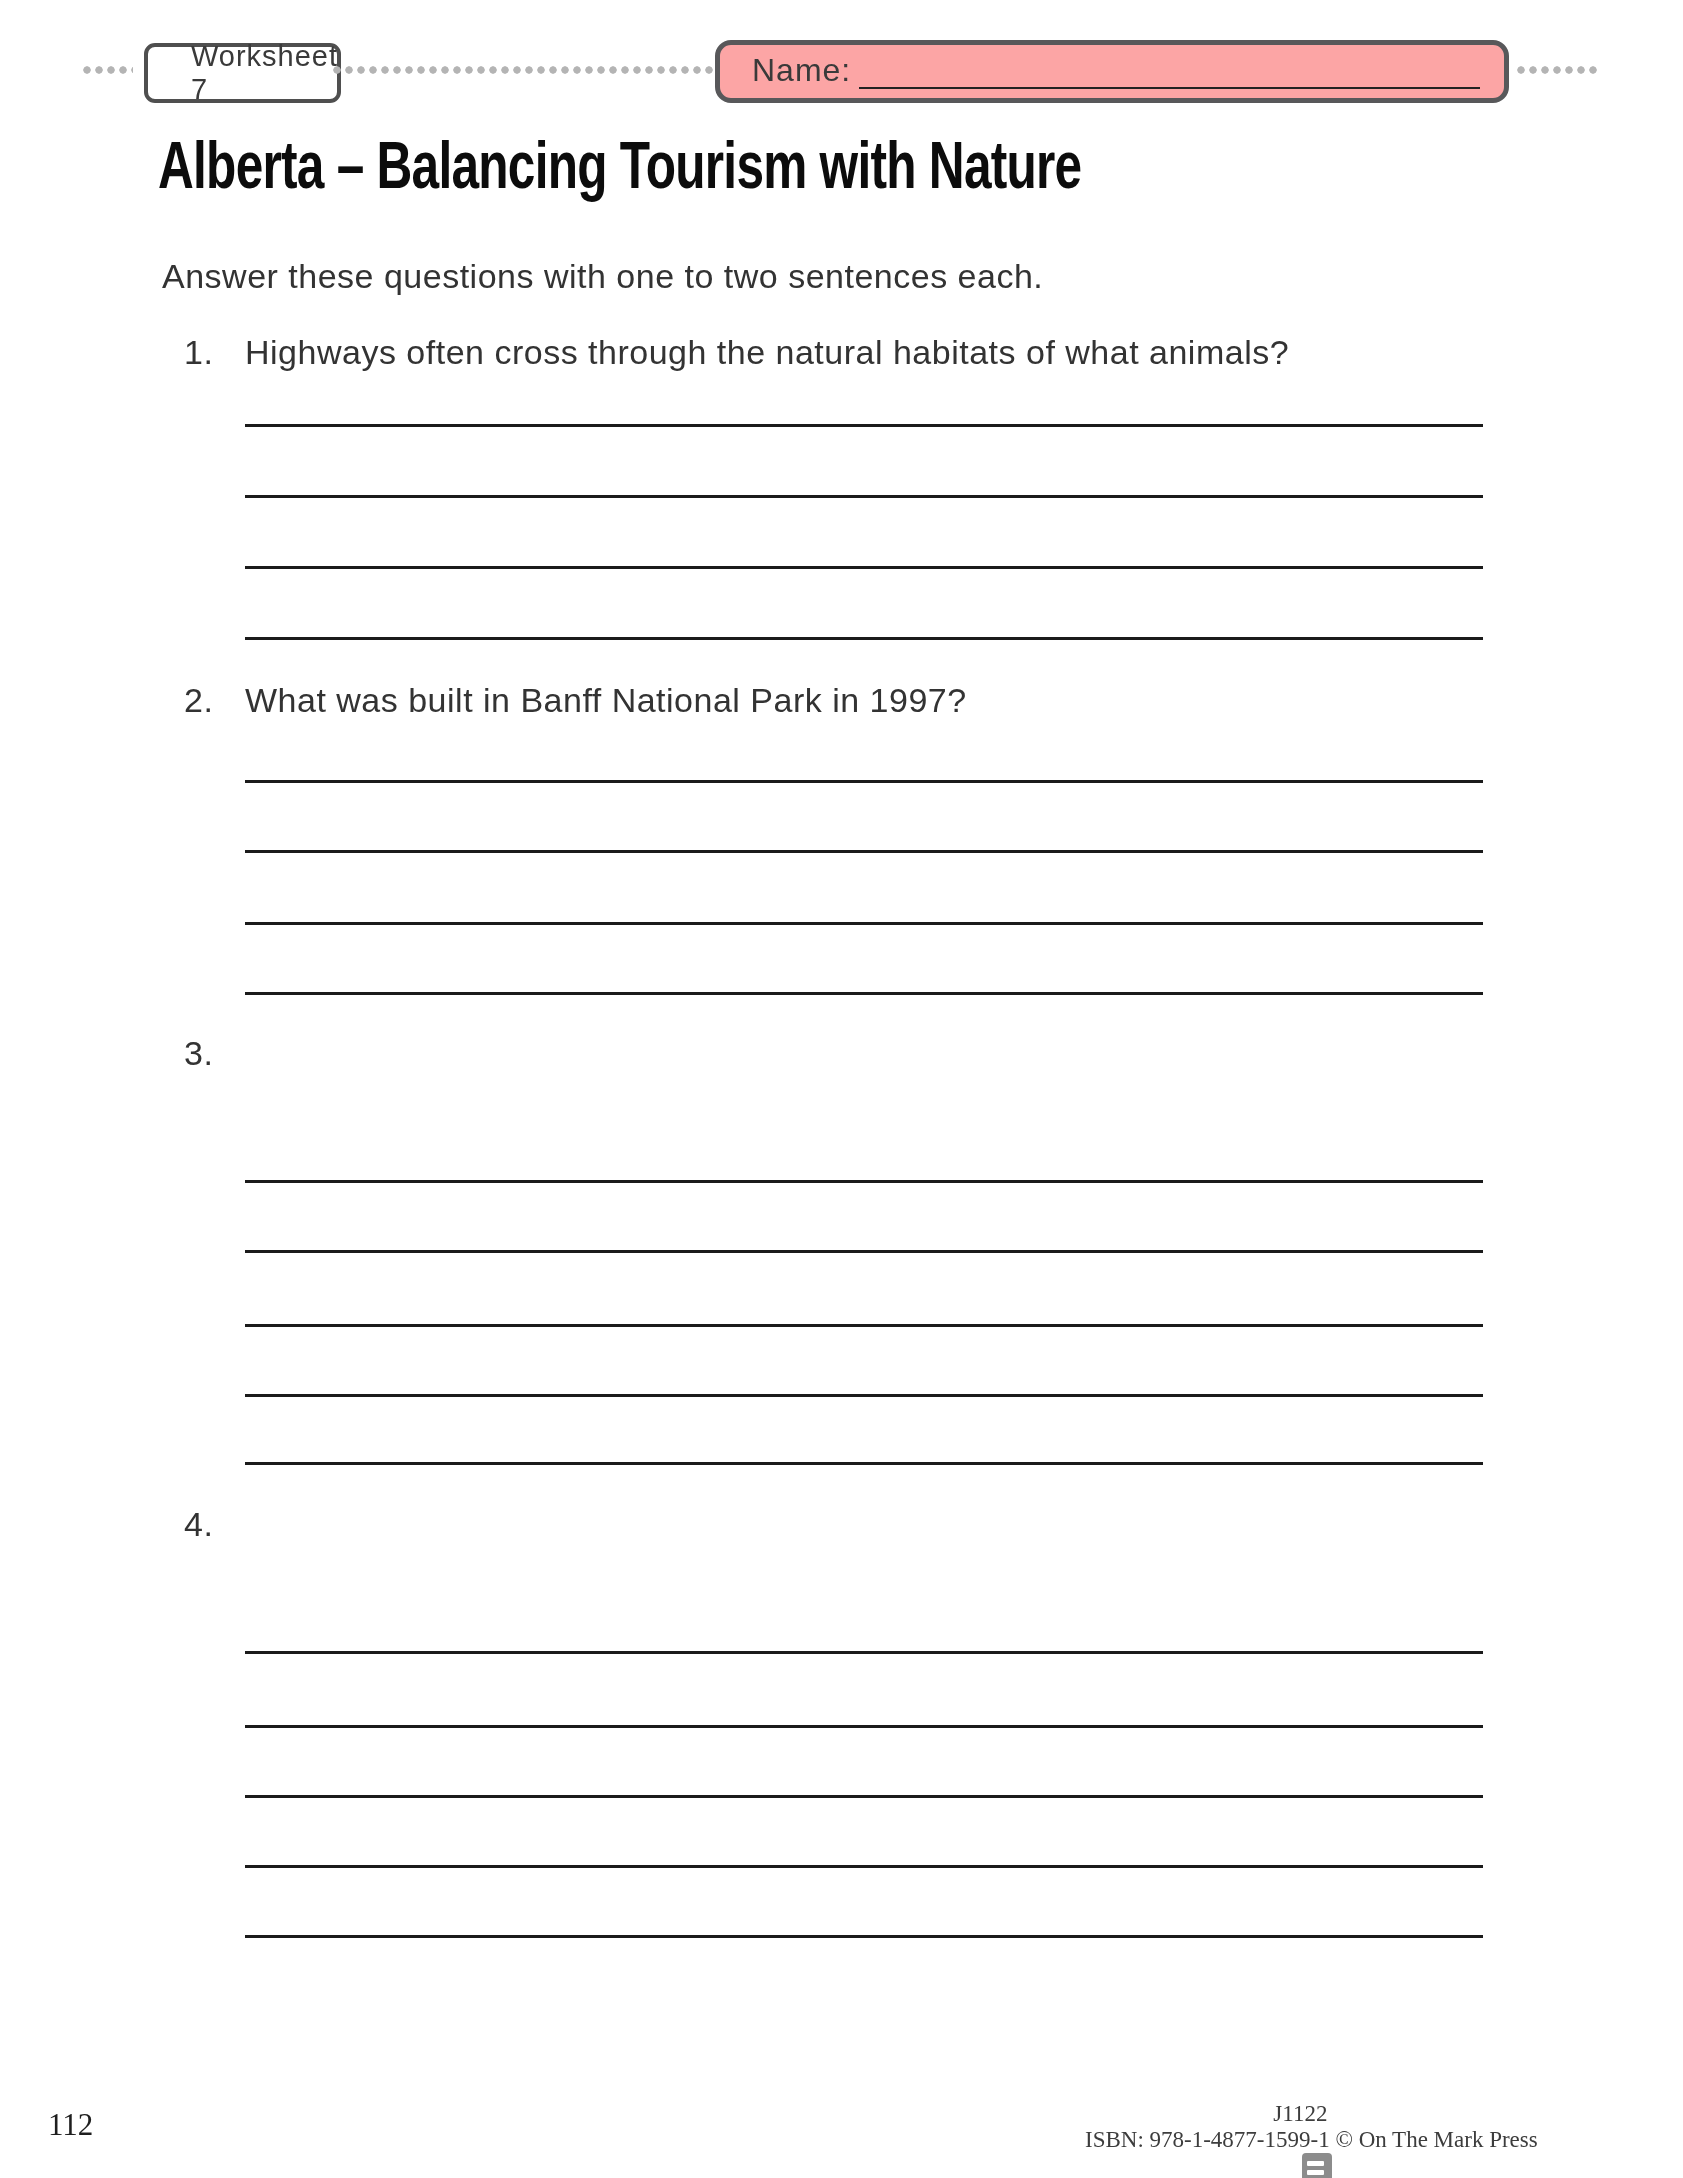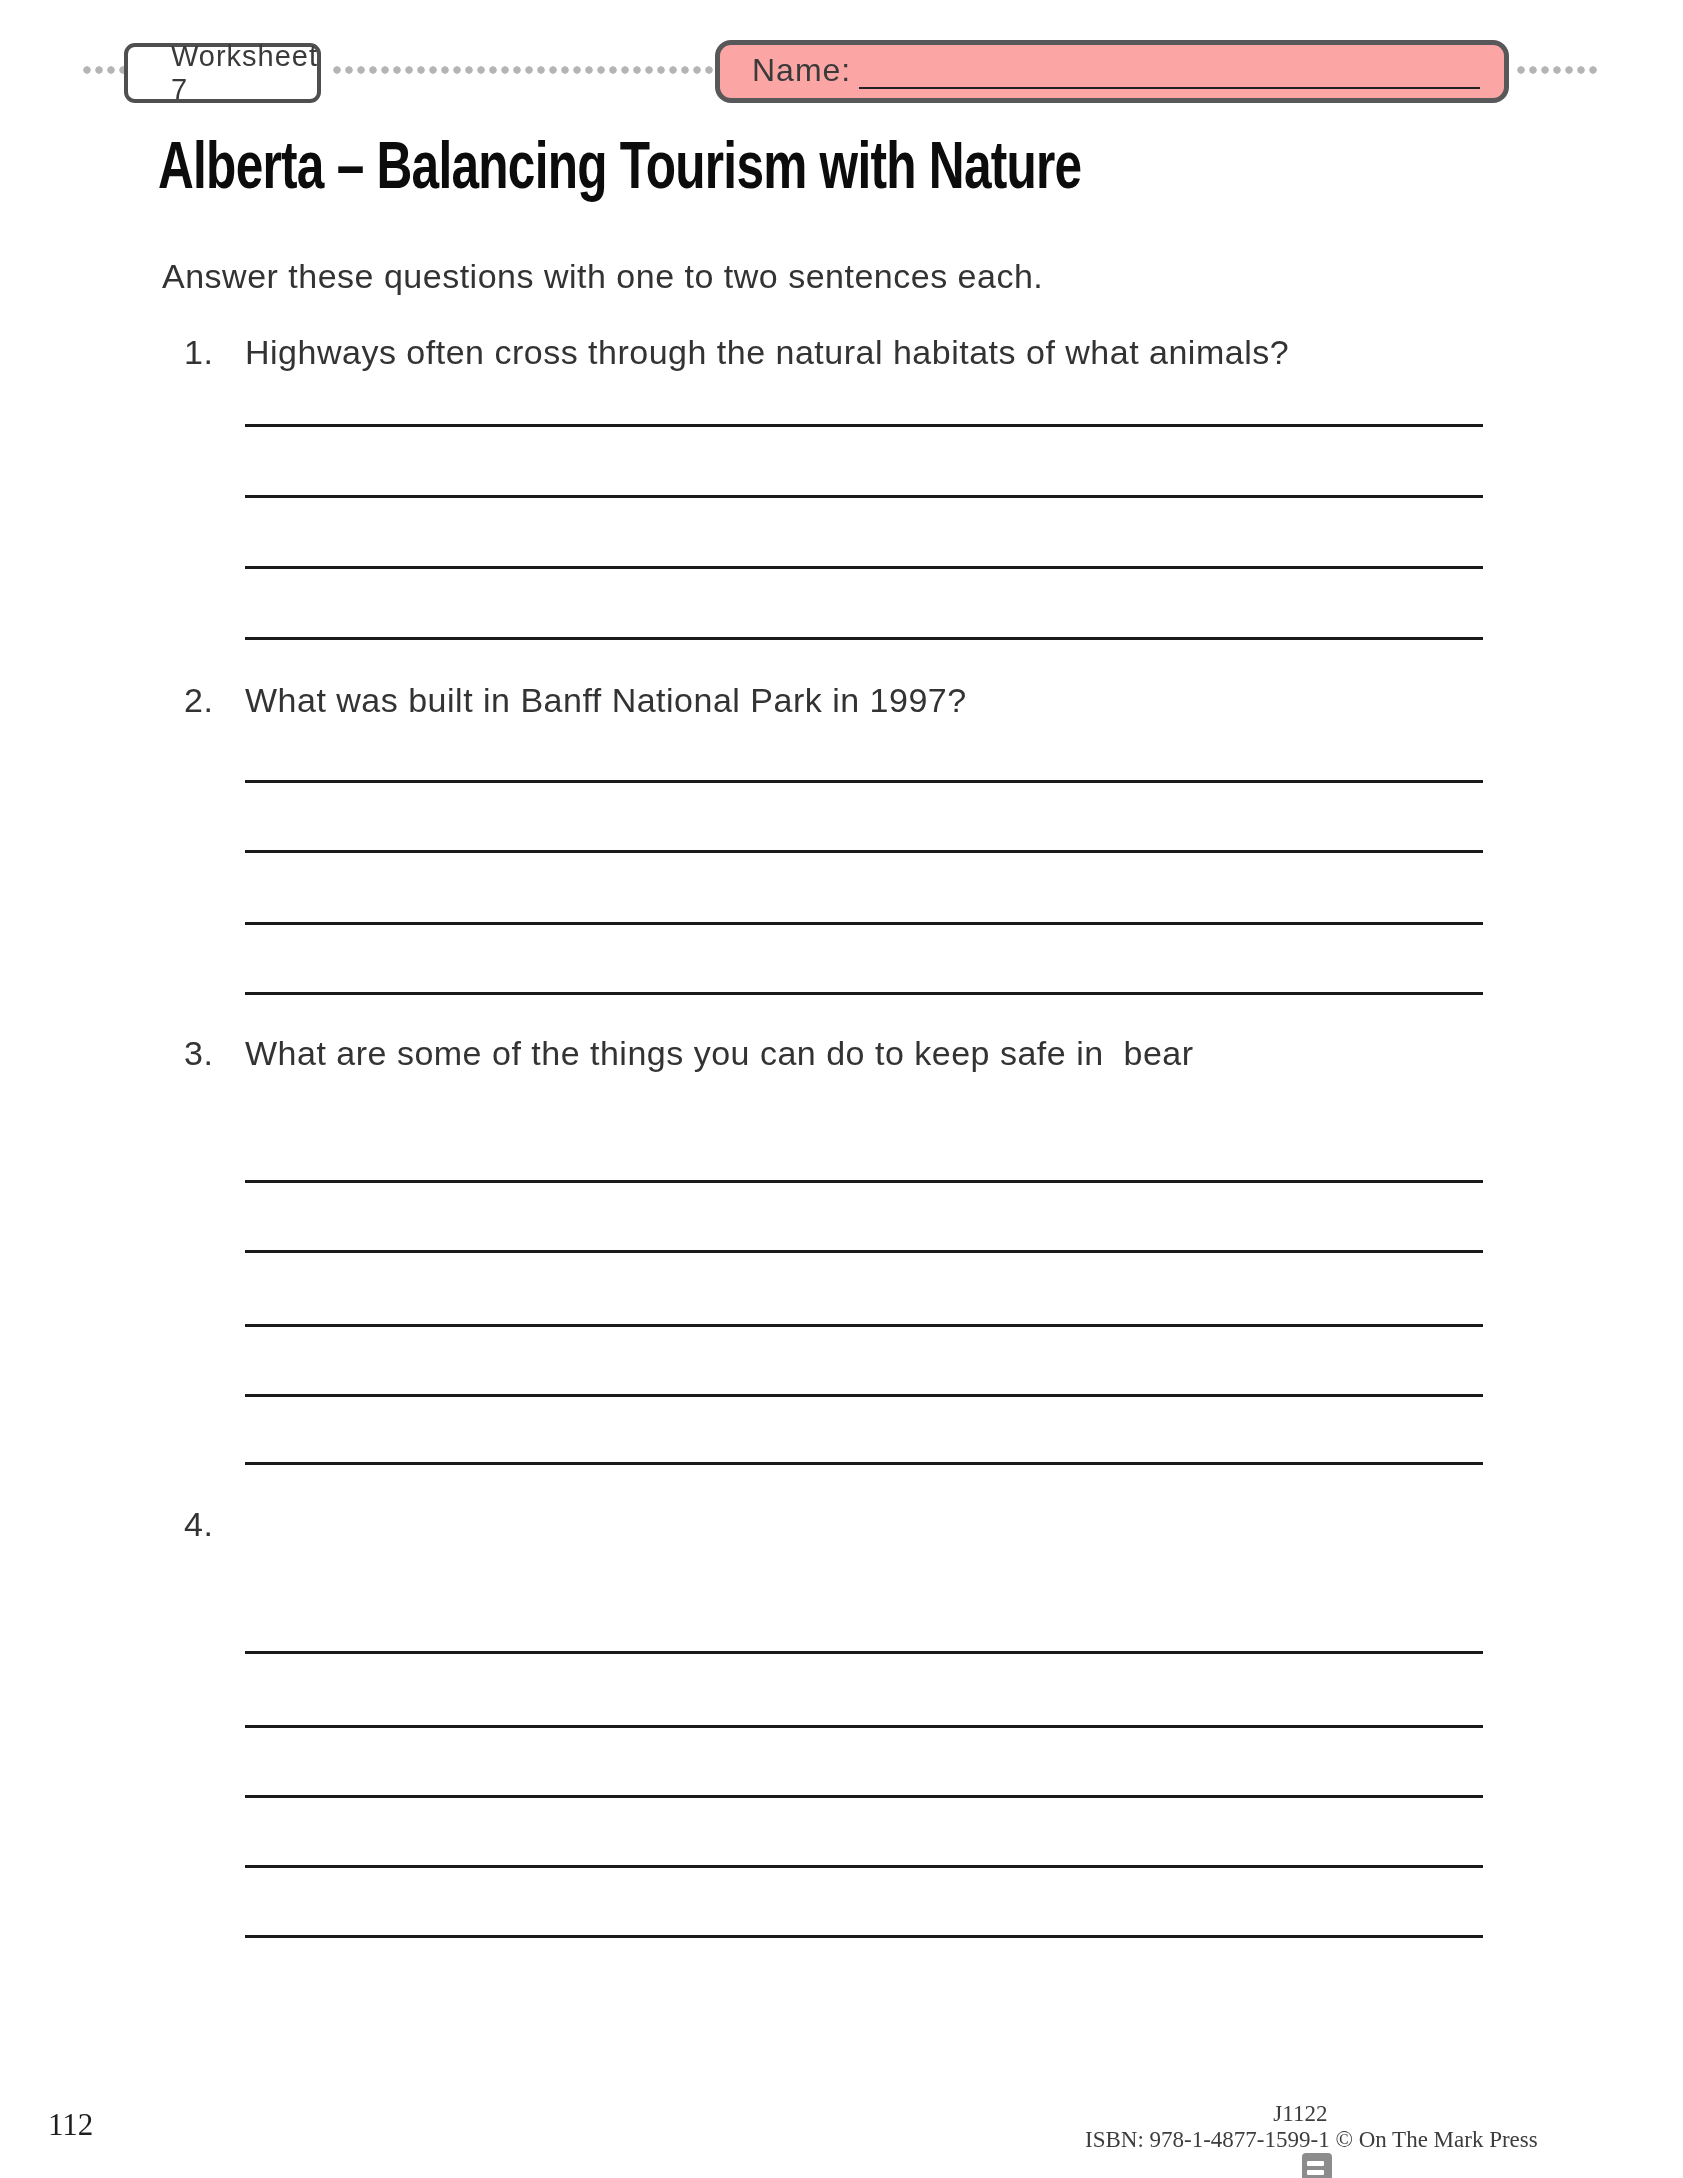--- a/index.html
+++ b/index.html
@@ -8,21 +8,21 @@
     font-family:"Liberation Sans",sans-serif;color:#2e2e2e;overflow:hidden;
   }
   
   .dotline{position:absolute;top:65px;height:10px;
     background-image:radial-gradient(circle at 4px 5px,#b4b4b4 3.4px,rgba(255,255,255,0) 4px);
     background-size:12px 10px;background-repeat:repeat-x;}
   .dots-left{left:83px;width:50px;}
   .dots-mid{left:333px;width:380px;}
   .dots-right{left:1517px;width:83px;}
   .ws-badge{
-    position:absolute;left:124px;top:43px;width:197px;height:60px;box-sizing:border-box;
+    position:absolute;left:144px;top:43px;width:197px;height:60px;box-sizing:border-box;
     border:4.5px solid #4f4f4f;border-radius:11px;background:#fff;
     display:flex;align-items:center;justify-content:center;
     font-size:29px;color:#3a3a3a;letter-spacing:1px;padding-left:44px;
   }
   .name-box{
     position:absolute;left:715px;top:40px;width:794px;height:63px;box-sizing:border-box;
     border:5px solid #58585a;border-radius:16px;background:#fca5a5;
     display:flex;align-items:flex-start;padding:0 24px 0 32px;
   }
   .name-label{font-size:32px;color:#3a3a3a;letter-spacing:1px;line-height:51px;}
@@ -92,21 +92,20 @@
   </div>
 </div>
 <div class="ans-line" style="top:780px;"></div>
 <div class="ans-line" style="top:850px;"></div>
 <div class="ans-line" style="top:922px;"></div>
 <div class="ans-line" style="top:992px;"></div>
 
 <div class="q" style="top:1028px;">
   <span class="q-num">3.</span>
   <div class="q-text">
-    <div class="q-line">What are some of the things you can do to keep safe in  bear</div>
   </div>
 </div>
 <div class="ans-line" style="top:1180px;"></div>
 <div class="ans-line" style="top:1250px;"></div>
 <div class="ans-line" style="top:1324px;"></div>
 <div class="ans-line" style="top:1394px;"></div>
 <div class="ans-line" style="top:1462px;"></div>
 
 <div class="q" style="top:1499px;">
   <span class="q-num">4.</span>

